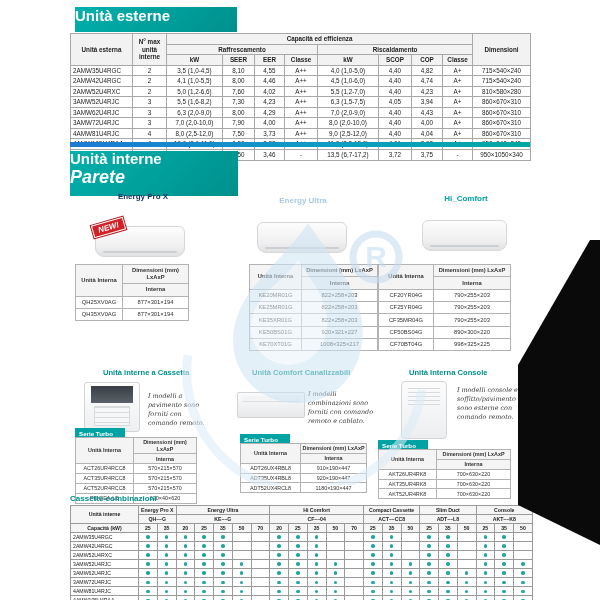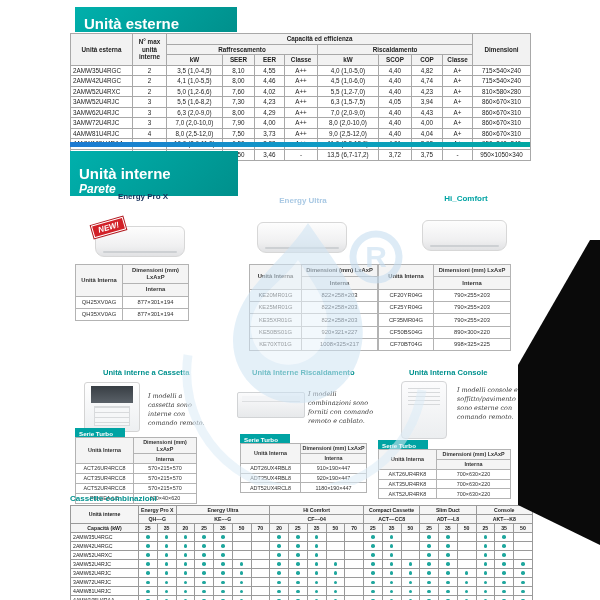--- a/index.html
+++ b/index.html
@@ -1,24 +1,24 @@
 <!DOCTYPE html>
 <html><head>
 <meta charset="utf-8">
 <style>
   * { margin:0; padding:0; box-sizing:border-box; }
   html,body { width:600px; height:600px; }
   body { font-family:"Liberation Sans",sans-serif; background:#fff; position:relative; overflow:hidden; color:#222; }
 
   
   .teal-box { position:absolute; background:linear-gradient(135deg,#00b0ac,#00908c); color:#fff; font-weight:bold;
-              display:flex; flex-direction:column; justify-content:flex-end; padding-left:9px; }
+              display:flex; flex-direction:column; justify-content:flex-start; }
   #hdr-esterne { left:75px; top:7px; width:162px; height:25px; font-size:15px; }
   #hdr-interne { left:70px; top:151px; width:168px; height:45px; font-size:15px; line-height:1.1; }
-  #hdr-interne .sub { font-style:italic; font-weight:600; font-size:12px; }
+  #hdr-interne .sub { font-style:italic; font-weight:600; font-size:18px; }
 
   .divider { position:absolute; left:70px; top:142px; width:460px; height:5px;
              background:linear-gradient(90deg,#1d7ad2,#0f9cc4 55%,#00a8a2); }
 
   
   table.spec { position:absolute; left:70px; top:33px; width:460px; border-collapse:collapse; table-layout:fixed; font-size:6.3px; }
   .spec th,.spec td { border:0.5px solid #a8a8a8; text-align:center; padding:1px 1px; line-height:1.2; font-weight:normal; background:#fff; }
   .spec thead th { background:#f2f2f2; font-weight:bold; }
   .spec tbody td:first-child { text-align:left; padding-left:2px; }
 
@@ -364,21 +364,21 @@
         <td>998×325×225</td>
       </tr>
     </tbody>
 </table>
 
 <div class="sec-title" id="st-cas">Unità interne a Cassetta</div>
 <div class="cassette-img">
     <div class="top"></div>
     <div class="grille"></div>
   </div>
-<div class="desc" id="d-cas">I modelli a cassetta sono interne con comando remoto.</div>
+<div class="desc" id="d-cas">I modelli a pavimento sono forniti con comando remoto.</div>
 <div class="serie" id="s-cas">Serie Turbo</div>
 <table class="mini small" id="tbl-cas">
   <colgroup>
       <col style="width:58px">
       <col style="width:63px">
     </colgroup>
   <thead>
     <tr>
         <th rowspan="2">Unità Interna</th>
         <th>Dimensioni (mm) LxAxP</th>
@@ -400,21 +400,21 @@
         <td>ACT52UR4RCC8</td>
         <td>570×215×570</td>
       </tr>
       <tr>
         <td>PE-GEA-LD</td>
         <td>620×40×620</td>
       </tr>
     </tbody>
 </table>
 
-<div class="sec-title" id="st-can">Unità Interne Riscaldamento</div>
+<div class="sec-title" id="st-can">Unità Comfort Canalizzabili</div>
 <div class="duct-img"></div>
 <div class="desc" id="d-can">I modelli combinazioni sono forniti con comando remoto e cablato.</div>
 <div class="serie" id="s-can">Serie Turbo</div>
 <table class="mini small" id="tbl-can">
   <colgroup>
       <col style="width:60px">
       <col style="width:66px">
     </colgroup>
   <thead>
     <tr>

